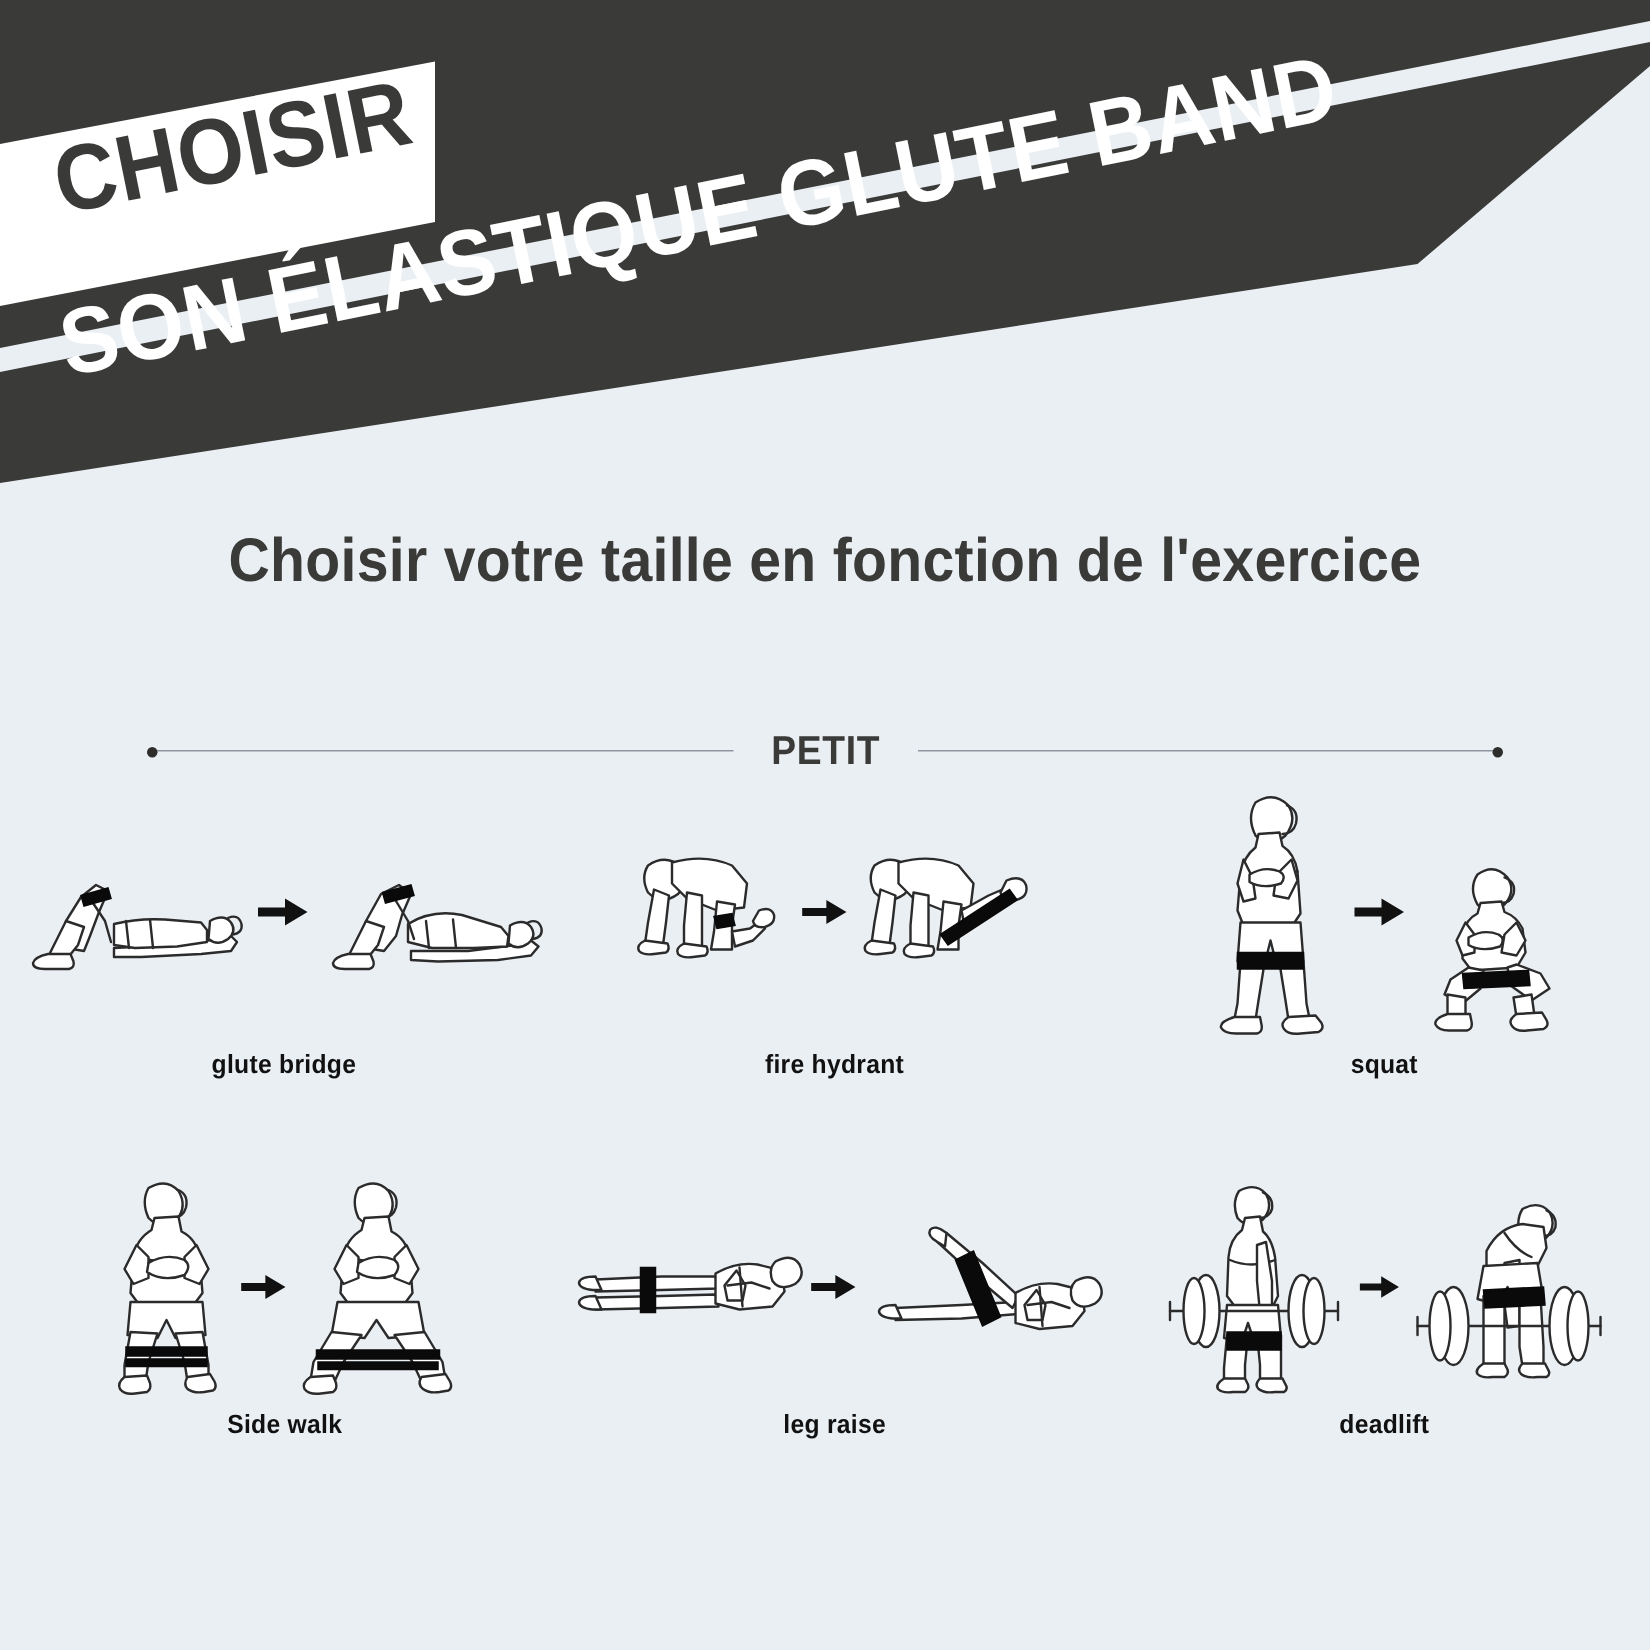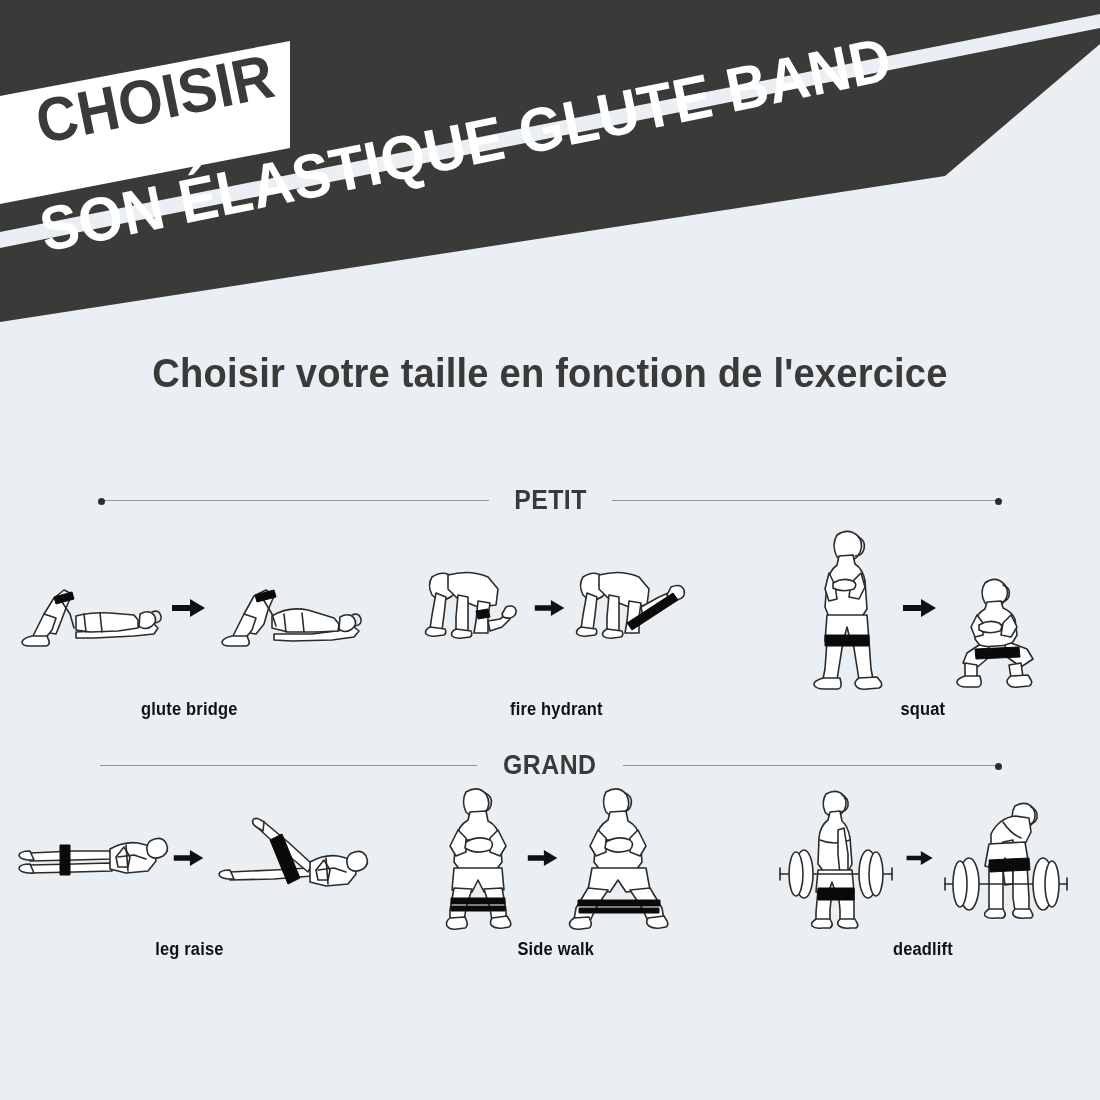--- a/index.html
+++ b/index.html
@@ -290,77 +290,22 @@
             <path class="wht-thin" d="M66 153 q-6 4 -3 8 q3 4 10 3 l11 -1 q4 -2 2 -6 l-3 -5 z"></path>
 
             <path class="band" d="M30 126 L74 124 L75 134 L31 136 Z"></path>
           </g>
         </svg>
       </div>
       <div class="ex-label">squat</div>
     </div>
   </div>
 
-  <div class="divider" id="divider-grand">
-    <div class="rule left"></div>
-    <div class="size-label">GRAND</div>
-    <div class="rule right">
-      <span class="dot end"></span>
-    </div>
-  </div>
 
   <div class="row" id="row-grand">
-
-    <div class="exercise">
-      <div class="figure-pair">
-        <svg class="fig" width="152" height="85" viewBox="0 0 152 85">
-          <g>
-
-            <path class="wht-thin" d="M16 38 L60 36 L96 36 L98 44 L60 45 L16 46 Z"></path>
-            <path class="wht-thin" d="M16 50 L60 49 L96 48 L98 56 L60 57 L16 58 Z"></path>
-
-            <path class="wht-thin" d="M16 36 q-10 0 -11 4 q0 4 9 5 l6 0 z"></path>
-            <path class="wht-thin" d="M16 49 q-10 0 -11 4 q0 4 9 5 l6 0 z"></path>
-
-            <path class="wht-thin" d="M96 34 Q110 26 124 28 L140 32 L142 46 L134 56 L112 58 L96 54 Z"></path>
-
-            <path class="wht-thin" d="M136 26 q11 -6 16 2 q4 8 -3 13 q-10 5 -15 -2 q-3 -8 2 -13 z"></path>
-
-            <path class="wht-thin" d="M110 32 L102 42 L104 52 L114 52 L116 42 Z"></path>
-            <path class="ln-thin" d="M104 42 L120 40 L132 44"></path>
-
-            <path class="ln-thin" d="M112 30 L114 56"></path>
-
-            <path class="band" d="M46 30 L56 30 L56 60 L46 60 Z"></path>
-          </g>
-        </svg>
-        <svg class="arrow" width="34" height="22" viewBox="0 0 38 24">
-          <path d="M2 9 L20 9 L20 3 L35 12 L20 21 L20 15 L2 15 Z" fill="#111"></path>
-        </svg>
-        <svg class="fig" width="152" height="96" viewBox="0 0 152 96">
-          <g>
-
-            <path class="wht-thin" d="M18 62 L62 60 L98 58 L100 66 L62 69 L18 70 Z"></path>
-            <path class="wht-thin" d="M18 60 q-10 0 -11 4 q0 4 9 5 l6 0 z"></path>
-
-            <path class="wht-thin" d="M100 54 L76 32 L52 12 L46 18 L70 40 L96 62 Z"></path>
-            <path class="wht-thin" d="M52 12 q-8 -6 -11 -2 q-2 4 5 8 l5 3 z"></path>
-
-            <path class="wht-thin" d="M98 52 Q112 44 126 46 L142 50 L144 64 L136 74 L114 76 L98 72 Z"></path>
-            <path class="wht-thin" d="M138 44 q11 -6 16 2 q4 8 -3 13 q-10 5 -15 -2 q-3 -8 2 -13 z"></path>
-            <path class="wht-thin" d="M112 50 L104 60 L106 70 L116 70 L118 60 Z"></path>
-            <path class="ln-thin" d="M106 60 L122 58 L134 62"></path>
-            <path class="ln-thin" d="M114 48 L116 74"></path>
-
-            <path class="band" d="M58 30 L70 24 L88 68 L76 74 Z"></path>
-          </g>
-        </svg>
-      </div>
-      <div class="ex-label">leg raise</div>
-    </div>
 
     <div class="exercise">
       <div class="figure-pair">
         <svg class="fig" width="82" height="148" viewBox="0 0 82 148">
           <g>
             <path class="wht-thin" d="M28 8 q12 -7 20 2 q6 10 -1 19 q-10 8 -19 -1 q-5 -11 0 -20 z"></path>
             <path class="ln-thin" d="M47 9 q8 3 6 12 q-2 7 -9 7"></path>
             <path class="wht-thin" d="M32 28 L30 36 Q20 42 18 54 L16 78 L22 86 L58 86 L64 78 L62 54 Q60 42 50 37 L48 27 Z"></path>
             <path class="ln-thin" d="M20 54 Q40 60 62 54"></path>
 
@@ -401,20 +346,68 @@
             <path class="band" d="M12 116 L94 116 L94 122 L12 122 Z"></path>
             <path class="band" d="M13 124 L93 124 L93 129 L13 129 Z"></path>
           </g>
         </svg>
       </div>
       <div class="ex-label">Side walk</div>
     </div>
 
     <div class="exercise">
       <div class="figure-pair">
+        <svg class="fig" width="152" height="85" viewBox="0 0 152 85">
+          <g>
+
+            <path class="wht-thin" d="M16 38 L60 36 L96 36 L98 44 L60 45 L16 46 Z"></path>
+            <path class="wht-thin" d="M16 50 L60 49 L96 48 L98 56 L60 57 L16 58 Z"></path>
+
+            <path class="wht-thin" d="M16 36 q-10 0 -11 4 q0 4 9 5 l6 0 z"></path>
+            <path class="wht-thin" d="M16 49 q-10 0 -11 4 q0 4 9 5 l6 0 z"></path>
+
+            <path class="wht-thin" d="M96 34 Q110 26 124 28 L140 32 L142 46 L134 56 L112 58 L96 54 Z"></path>
+
+            <path class="wht-thin" d="M136 26 q11 -6 16 2 q4 8 -3 13 q-10 5 -15 -2 q-3 -8 2 -13 z"></path>
+
+            <path class="wht-thin" d="M110 32 L102 42 L104 52 L114 52 L116 42 Z"></path>
+            <path class="ln-thin" d="M104 42 L120 40 L132 44"></path>
+
+            <path class="ln-thin" d="M112 30 L114 56"></path>
+
+            <path class="band" d="M46 30 L56 30 L56 60 L46 60 Z"></path>
+          </g>
+        </svg>
+        <svg class="arrow" width="34" height="22" viewBox="0 0 38 24">
+          <path d="M2 9 L20 9 L20 3 L35 12 L20 21 L20 15 L2 15 Z" fill="#111"></path>
+        </svg>
+        <svg class="fig" width="152" height="96" viewBox="0 0 152 96">
+          <g>
+
+            <path class="wht-thin" d="M18 62 L62 60 L98 58 L100 66 L62 69 L18 70 Z"></path>
+            <path class="wht-thin" d="M18 60 q-10 0 -11 4 q0 4 9 5 l6 0 z"></path>
+
+            <path class="wht-thin" d="M100 54 L76 32 L52 12 L46 18 L70 40 L96 62 Z"></path>
+            <path class="wht-thin" d="M52 12 q-8 -6 -11 -2 q-2 4 5 8 l5 3 z"></path>
+
+            <path class="wht-thin" d="M98 52 Q112 44 126 46 L142 50 L144 64 L136 74 L114 76 L98 72 Z"></path>
+            <path class="wht-thin" d="M138 44 q11 -6 16 2 q4 8 -3 13 q-10 5 -15 -2 q-3 -8 2 -13 z"></path>
+            <path class="wht-thin" d="M112 50 L104 60 L106 70 L116 70 L118 60 Z"></path>
+            <path class="ln-thin" d="M106 60 L122 58 L134 62"></path>
+            <path class="ln-thin" d="M114 48 L116 74"></path>
+
+            <path class="band" d="M58 30 L70 24 L88 68 L76 74 Z"></path>
+          </g>
+        </svg>
+      </div>
+      <div class="ex-label">leg raise</div>
+    </div>
+
+    <div class="exercise">
+      <div class="figure-pair">
         <svg class="fig" width="125" height="140" viewBox="0 0 125 140">
           <g>
 
             <path class="wht-thin" d="M52 6 q11 -6 18 2 q5 9 -2 17 q-10 7 -17 -1 q-4 -10 1 -18 z"></path>
             <path class="ln-thin" d="M68 7 q7 3 6 11 q-2 6 -8 6"></path>
 
             <path class="wht-thin" d="M56 24 L54 32 Q46 38 45 50 L44 76 L50 84 L74 84 L78 76 L76 50 Q74 38 68 33 L66 23 Z"></path>
             <path class="ln-thin" d="M46 52 Q60 58 76 52"></path>
 
             <path class="wht-thin" d="M70 40 L74 66 L74 86 L66 87 L64 66 L64 42 Z"></path>

